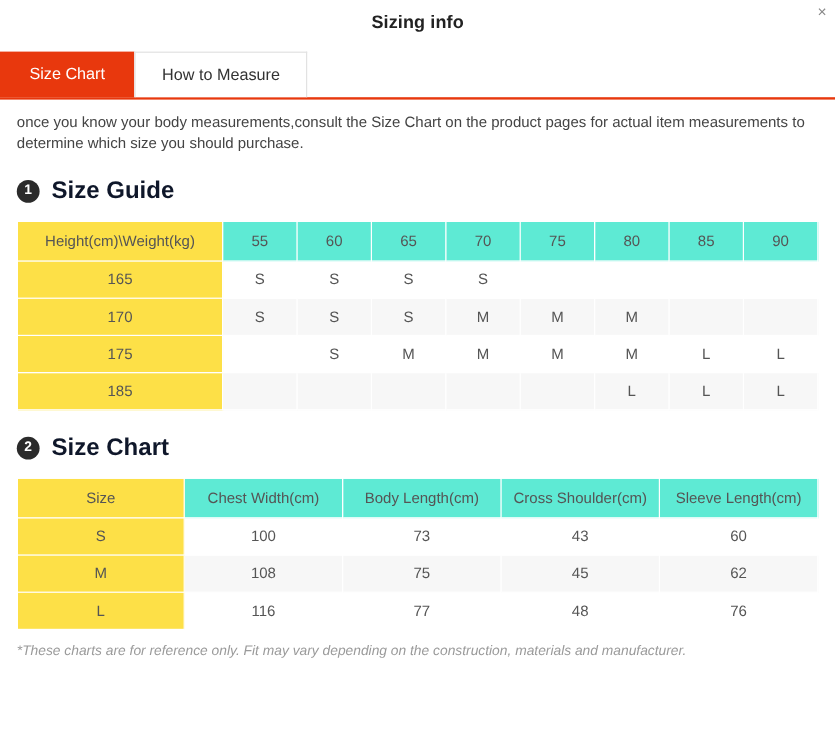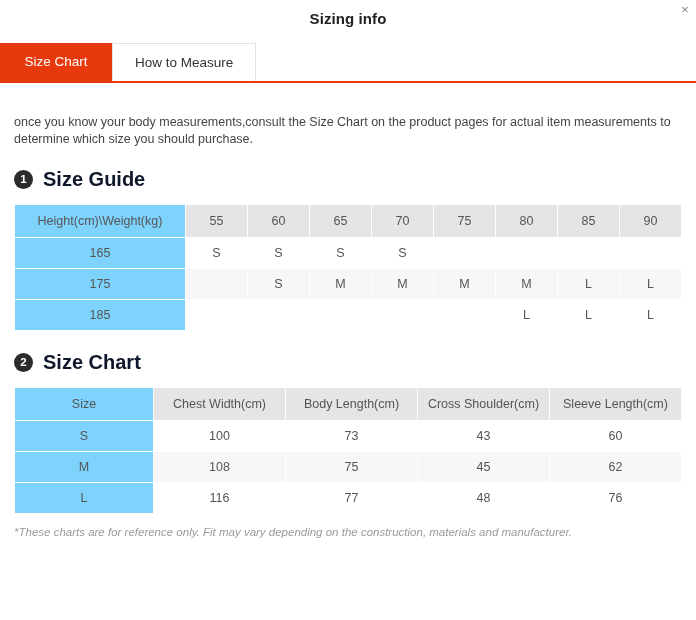--- a/index.html
+++ b/index.html
@@ -77,21 +77,20 @@
     min-width: 128px;
   }
 
   
   .intro {
     padding: 11px 14px 0 14px;
     font-size: 12.5px;
     line-height: 17px;
     color: #444444;
     max-width: 668px;
-    margin-top: 20px;
   }
 
   
   .section-head {
     display: flex;
     align-items: center;
     padding: 0 14px;
     margin-top: 20px;
   }
   .section-num {
@@ -128,28 +127,28 @@
   table.grid th,
   table.grid td {
     text-align: center;
     vertical-align: middle;
     border: 1px solid #ffffff;
     font-weight: normal;
     height: 30px;
     padding: 0;
   }
   table.grid thead th {
-    background: #e5e5e5;
+    background: #5eead4;
     color: #555555;
     height: 32px;
   }
   
   table.grid tbody td.rowhead,
   table.grid thead th.rowhead {
-    background: #7dd3fc;
+    background: #fde047;
     color: #555555;
   }
   
   table.grid tbody tr:nth-child(odd) td.cell {
     background: #ffffff;
   }
   table.grid tbody tr:nth-child(even) td.cell {
     background: #f7f7f7;
   }
 
@@ -206,20 +205,31 @@
         <td class="cell">S</td>
         <td class="cell">S</td>
         <td class="cell">S</td>
         <td class="cell">S</td>
         <td class="cell"></td>
         <td class="cell"></td>
         <td class="cell"></td>
         <td class="cell"></td>
       </tr>
       <tr>
+        <td class="rowhead">170</td>
+        <td class="cell">S</td>
+        <td class="cell">S</td>
+        <td class="cell">S</td>
+        <td class="cell">M</td>
+        <td class="cell">M</td>
+        <td class="cell">M</td>
+        <td class="cell"></td>
+        <td class="cell"></td>
+      </tr>
+      <tr>
         <td class="rowhead">175</td>
         <td class="cell"></td>
         <td class="cell">S</td>
         <td class="cell">M</td>
         <td class="cell">M</td>
         <td class="cell">M</td>
         <td class="cell">M</td>
         <td class="cell">L</td>
         <td class="cell">L</td>
       </tr>

